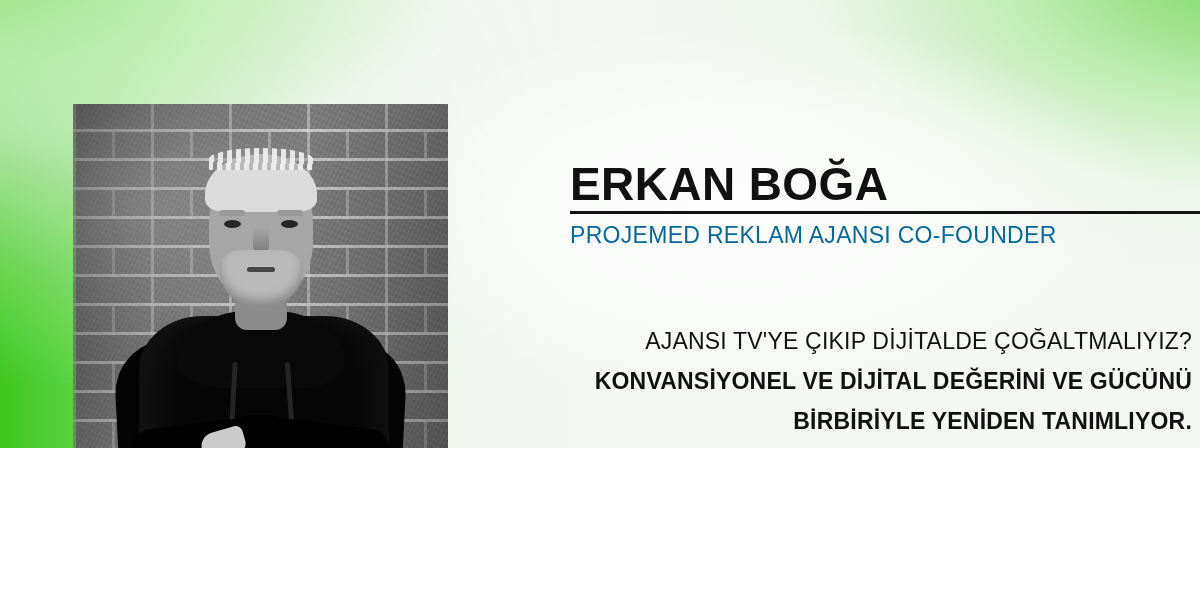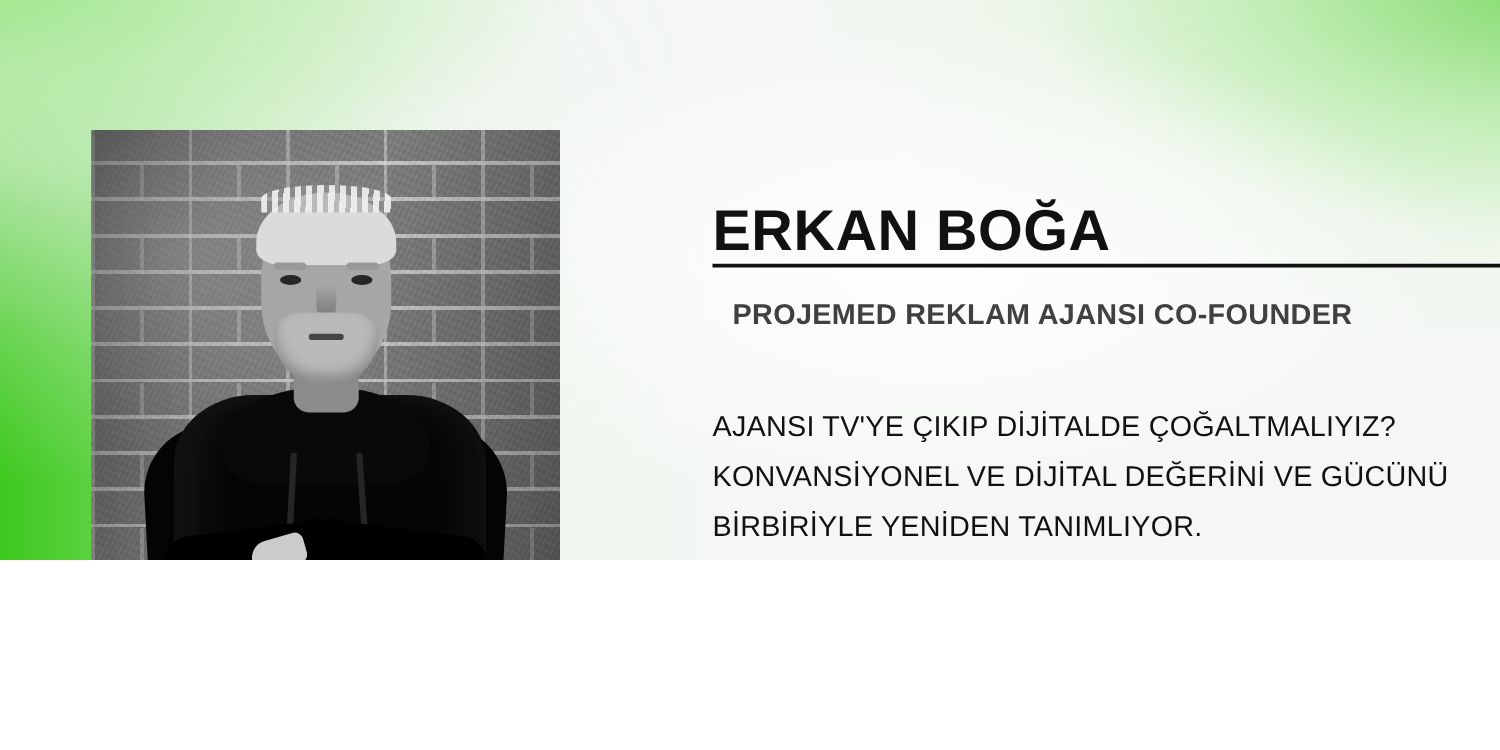--- a/index.html
+++ b/index.html
@@ -13,20 +13,21 @@
     font-family: "Liberation Sans", sans-serif;
   }
 
   
   .banner {
     position: relative;
     width: 1200px;
     height: 448px;
     overflow: hidden;
     background-color: #f4f7f4;
+    text-align: right;
   }
 
   
   .bg-base {
     position: absolute;
     inset: 0;
     background:
       radial-gradient(120% 150% at 118% 6%, rgba(120,216,96,0.85) 0%, rgba(120,216,96,0.35) 16%, rgba(255,255,255,0) 34%),
       radial-gradient(95% 120% at -6% 104%, #2fc40d 0%, #41c91f 16%, #7ada5c 34%, #b6ecا 50%, rgba(255,255,255,0) 72%),
       linear-gradient(118deg,
@@ -320,44 +321,44 @@
     left: 0;
     right: 0;
     top: 211px;
     height: 3px;
     background: #111111;
   }
   .role-subtitle {
     position: absolute;
     left: 0;
     top: 221px;
-    margin: 16px;
+    margin: 0;
     font-size: 23px;
-    font-weight: 700;
+    font-weight: 400;
     letter-spacing: 0.3px;
     line-height: 28px;
-    color: #404040;
+    color: #0369a1;
     white-space: nowrap;
   }
   .quote-block {
     position: absolute;
     left: 0;
     top: 328px;
     right: 8px;
   }
   .quote-line {
     margin: 0 0 14px 0;
     font-size: 23px;
     line-height: 26px;
     letter-spacing: 0.2px;
     color: #111111;
     white-space: nowrap;
   }
   .quote-line.regular { font-weight: 400; }
-  .quote-line.bold    { font-weight: 400; }
+  .quote-line.bold    { font-weight: 700; }
   .quote-line:last-child { margin-bottom: 0; }
 </style>
 </head>
 <body>
 
 <div class="banner">
 
   <div class="bg-base"></div>
   <div class="bg-green-left"></div>
   <div class="bg-green-topright"></div>

